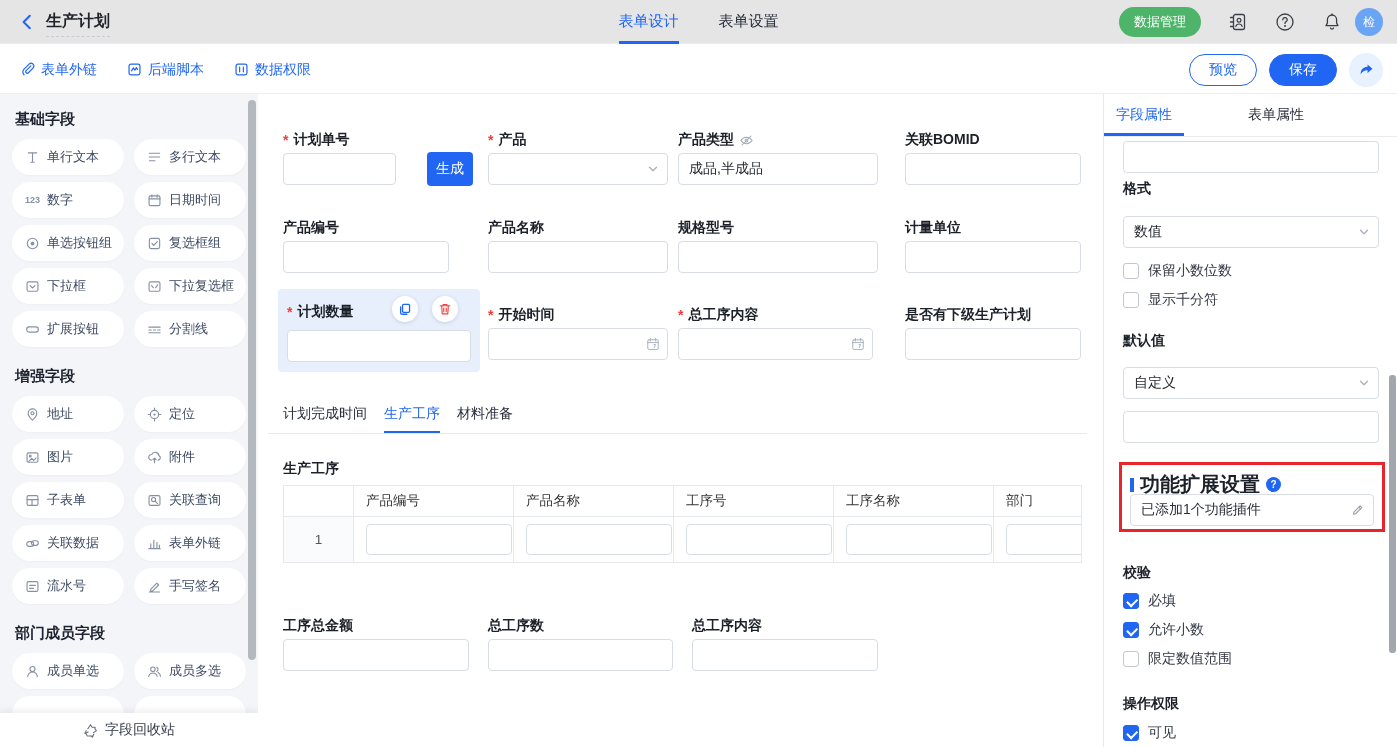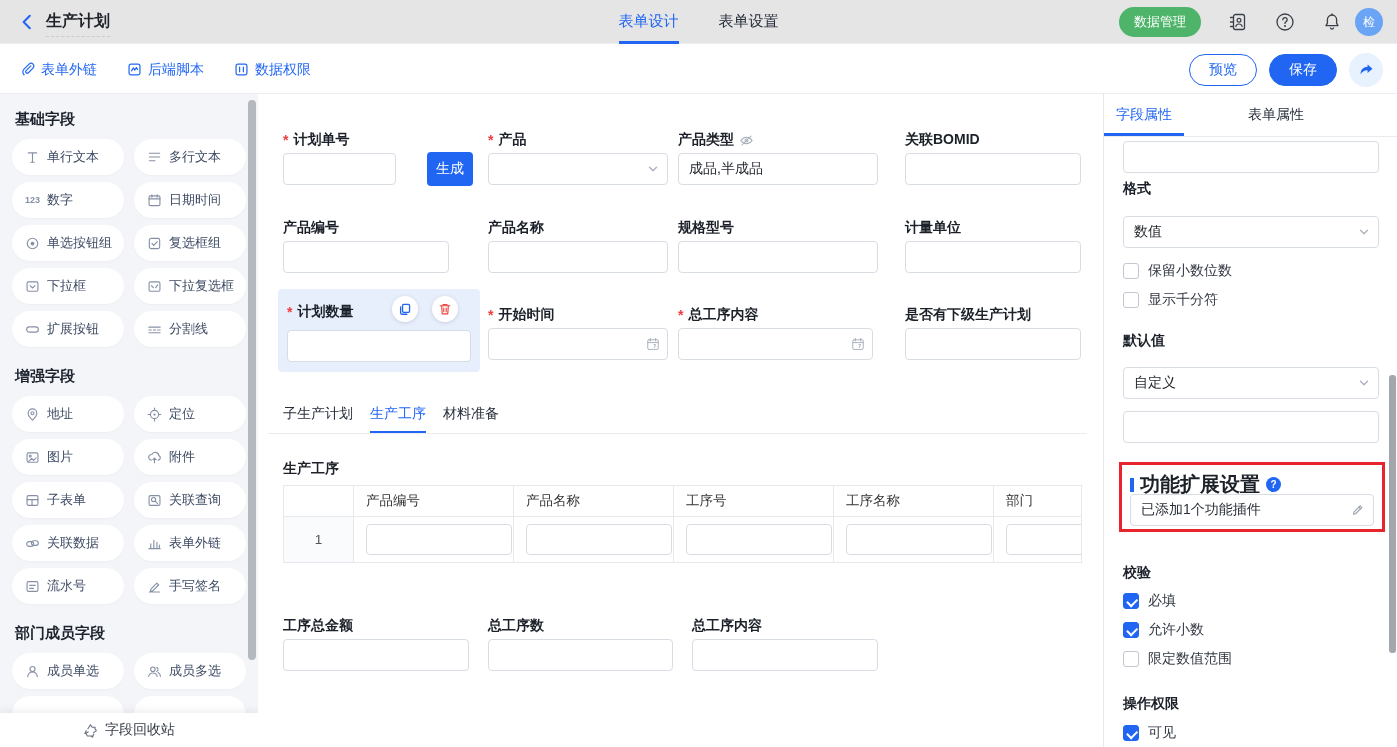--- a/index.html
+++ b/index.html
@@ -452,21 +452,21 @@
       </div>
     </div>
     <div class="fg" style="left:647px;top:211px">
       <div class="flabel">
           <span>是否有下级生产计划</span>
         </div>
       <input class="inp" style="width: 176px;">
     </div>
 
     <div class="subtabs">
-      <div class="stab">子生产计划</div>
+      <div class="stab">计划完成时间</div>
       <div class="stab active">生产工序</div>
       <div class="stab">材料准备</div>
     </div>
     <div class="cdiv"></div>
 
     <div class="tbl-title">生产工序</div>
     <div class="tbl">
       <div class="trow thead">
         <div class="tcell"></div>
         <div class="tcell">产品编号</div>

